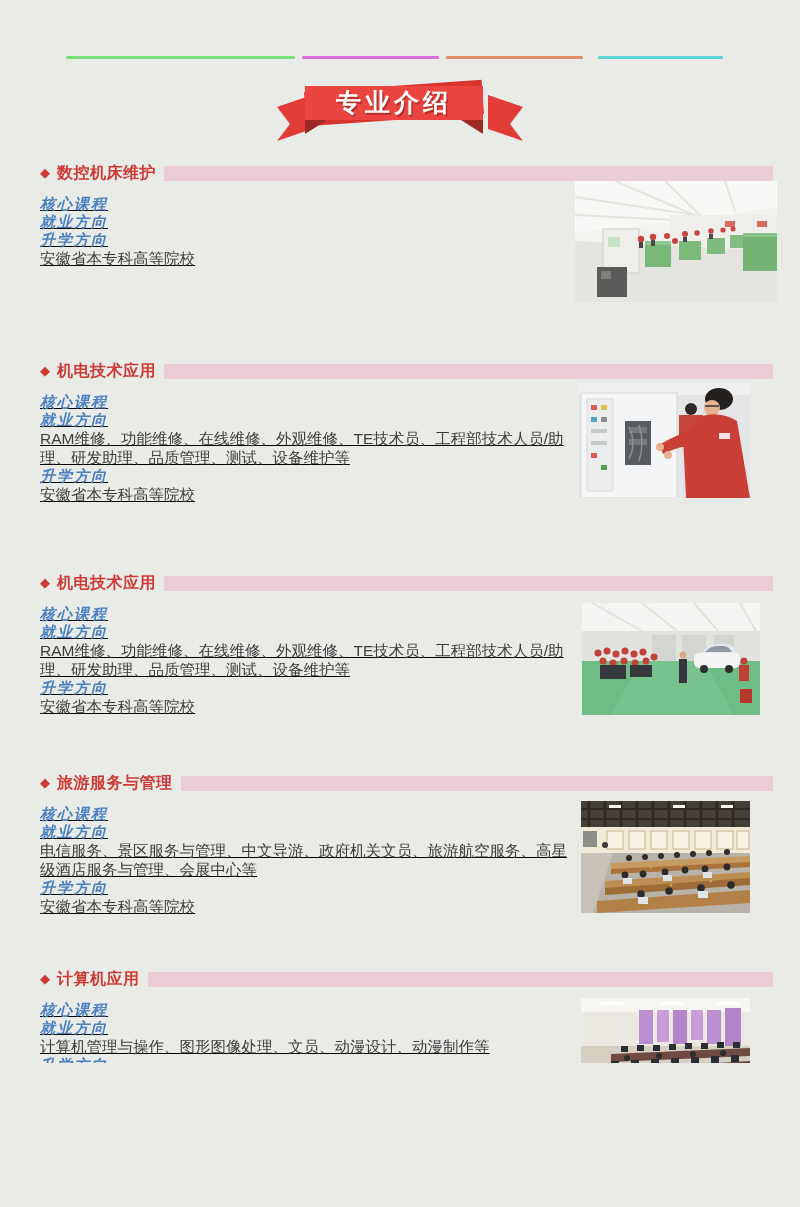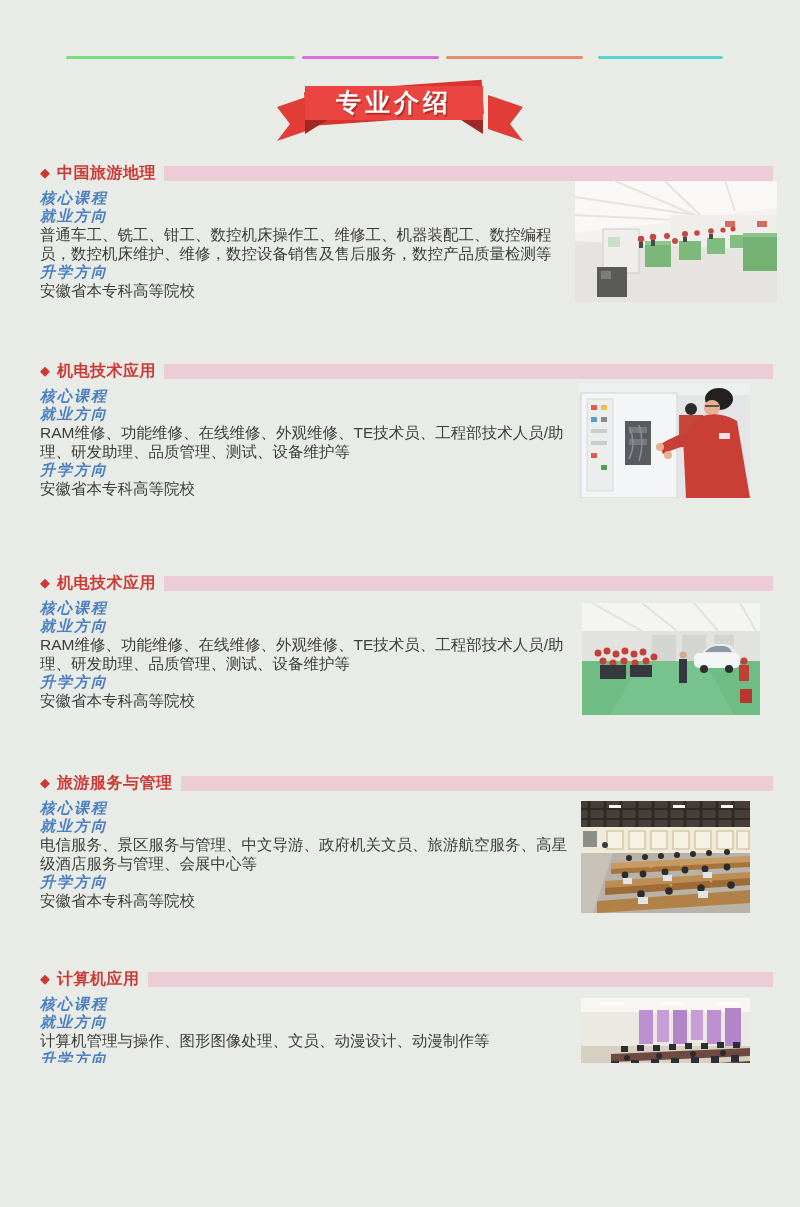--- a/index.html
+++ b/index.html
@@ -15,21 +15,21 @@
   .b3{left:446px;top:1151px;width:137px;background:var(--bottom_line_3);}
   .b4{left:598px;top:1151px;width:125px;background:var(--bottom_line_4);}
   .ribbon{position:absolute;left:270px;top:73px;width:260px;height:78px;}
   .ribbon svg{display:block;width:100%;height:100%;}
   .ribbon text{font-family:"Liberation Serif",serif;font-weight:bold;font-size:25px;letter-spacing:4px;}
   .section{position:absolute;left:40px;width:733px;}
   .sec-header{display:flex;align-items:center;height:22px;}
   .diamond{color:var(--accent_red);font-size:13px;margin-right:7px;line-height:22px;}
   .sec-title{font-size:16px;font-weight:bold;color:var(--accent_red);margin:0;letter-spacing:.5px;white-space:nowrap;}
   .pink-bar{flex:1;height:15px;background:var(--bar_pink);margin-left:8px;}
-  .sec-body{width:532px;margin-top:5px;}
+  .sec-body{width:532px;margin-top:11px;text-decoration:underline;}
   .lbl{color:var(--label_blue);font-style:italic;font-weight:bold;font-size:15px;line-height:18px;
        letter-spacing:2px;font-family:"Liberation Serif",serif;}
   .sec-body p{margin:0;font-size:15.5px;line-height:19px;color:var(--body_text);}
   .photo{position:absolute;margin:0;padding:0;}
   .photo svg{display:block;width:100%;height:100%;}
 </style>
 </head>
 <body>
 
 <div class="page">
@@ -48,27 +48,26 @@
       <polygon points="213,47 191,47 213,61" fill="var(--ribbon_fold)"></polygon>
       <rect x="35" y="13" width="178" height="34" fill="var(--ribbon_red)"></rect>
       <text x="125.5" y="39.5" text-anchor="middle" fill="#b52f2a">专业介绍</text>
       <text x="124" y="38" text-anchor="middle" fill="#ffffff">专业介绍</text>
     </svg>
   </div>
 
   <section class="section" style="top:162px">
     <div class="sec-header">
       <span class="diamond">◆</span>
-      <h2 class="sec-title">中国旅游地理</h2>
-      <div class="pink-bar"></div>
-    </div>
-    <div class="sec-body">
-      <div class="lbl">核心课程</div>
-      <div class="lbl">就业方向</div>
-      <p>普通车工、铣工、钳工、数控机床操作工、维修工、机器装配工、数控编程员，数控机床维护、维修，数控设备销售及售后服务，数控产品质量检测等</p>
+      <h2 class="sec-title">数控机床维护</h2>
+      <div class="pink-bar"></div>
+    </div>
+    <div class="sec-body">
+      <div class="lbl">核心课程</div>
+      <div class="lbl">就业方向</div>
       <div class="lbl">升学方向</div>
       <p>安徽省本专科高等院校</p>
     </div>
     <figure class="photo" style="left:535px;top:19px;width:202px;height:121px" aria-label="cnc-workshop-photo">
       <svg viewBox="0 0 202 121">
         <rect width="202" height="121" fill="#f3f2ef"></rect>
         <polygon points="0,0 202,0 202,26 120,38 0,52" fill="#f9f8f6"></polygon>
         <path d="M0,16 L120,34 M0,34 L120,40 M40,0 L124,36 M90,0 L128,37 M150,0 L160,30" stroke="#e6e4e0" stroke-width="2" fill="none"></path>
         <rect x="95" y="34" width="107" height="40" fill="#f0eeea"></rect>
         <rect x="150" y="40" width="10" height="6" fill="#d86a62"></rect>

